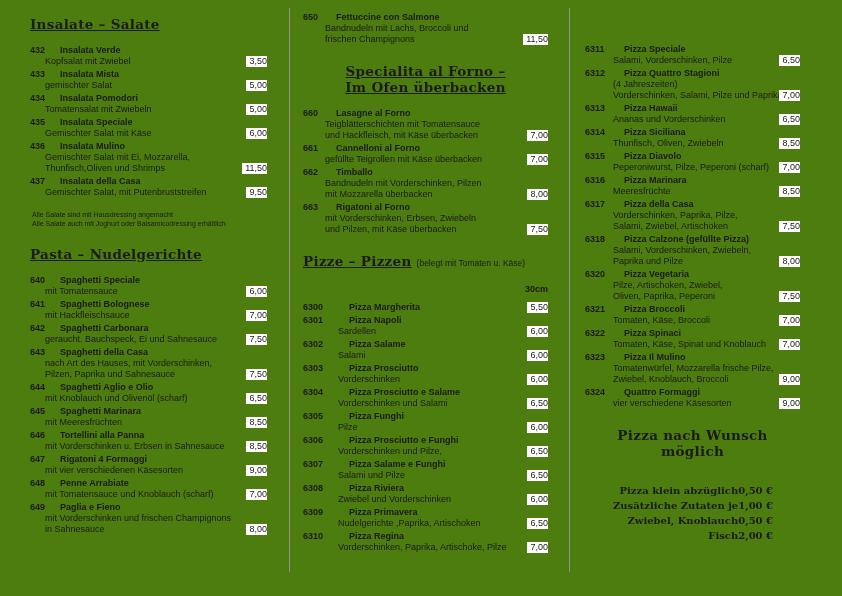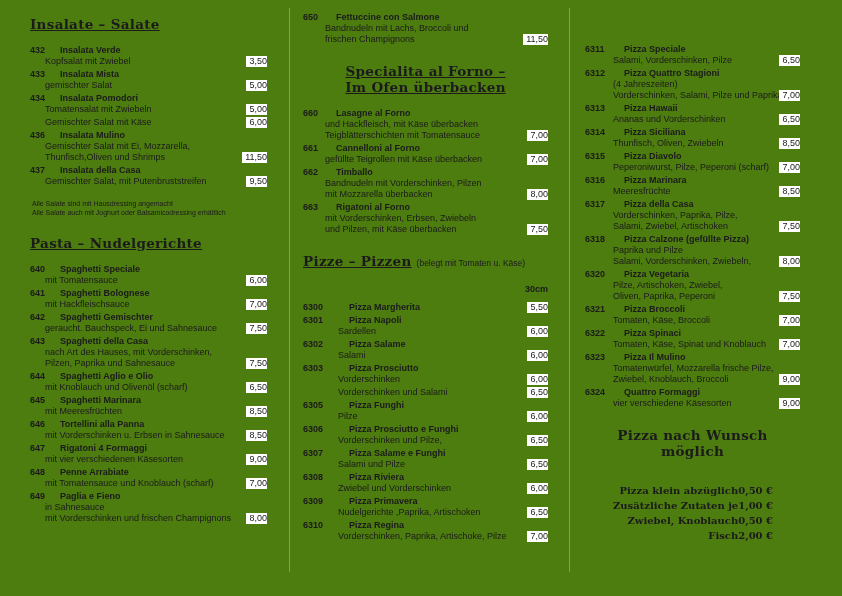--- a/index.html
+++ b/index.html
@@ -75,20 +75,21 @@
         <div class="head"><span class="num">433</span><span class="name">Insalata Mista</span></div>
         <div class="desc">gemischter Salat</div>
         <span class="price">5,00</span>
       </div>
       <div class="item n3">
         <div class="head"><span class="num">434</span><span class="name">Insalata Pomodori</span></div>
         <div class="desc">Tomatensalat mit Zwiebeln</div>
         <span class="price">5,00</span>
       </div>
       <div class="item n3">
+        <div class="head"><span class="num">435</span><span class="name">Insalata Speciale</span></div>
         <div class="desc">Gemischter Salat mit Käse</div>
         <span class="price">6,00</span>
       </div>
       <div class="item n3">
         <div class="head"><span class="num">436</span><span class="name">Insalata Mulino</span></div>
         <div class="desc">Gemischter Salat mit Ei, Mozzarella,</div>
         <div class="desc">Thunfisch,Oliven und Shrimps</div>
         <span class="price">11,50</span>
       </div>
       <div class="item n3">
@@ -105,21 +106,21 @@
         <div class="head"><span class="num">640</span><span class="name">Spaghetti Speciale</span></div>
         <div class="desc">mit Tomatensauce</div>
         <span class="price">6,00</span>
       </div>
       <div class="item n3">
         <div class="head"><span class="num">641</span><span class="name">Spaghetti Bolognese</span></div>
         <div class="desc">mit Hackfleischsauce</div>
         <span class="price">7,00</span>
       </div>
       <div class="item n3">
-        <div class="head"><span class="num">642</span><span class="name">Spaghetti Gemischter</span></div>
+        <div class="head"><span class="num">642</span><span class="name">Spaghetti Carbonara</span></div>
         <div class="desc">geraucht. Bauchspeck, Ei und Sahnesauce</div>
         <span class="price">7,50</span>
       </div>
       <div class="item n3">
         <div class="head"><span class="num">643</span><span class="name">Spaghetti della Casa</span></div>
         <div class="desc">nach Art des Hauses, mit Vorderschinken,</div>
         <div class="desc">Pilzen, Paprika und Sahnesauce</div>
         <span class="price">7,50</span>
       </div>
       <div class="item n3">
@@ -142,41 +143,41 @@
         <div class="desc">mit vier verschiedenen Käsesorten</div>
         <span class="price">9,00</span>
       </div>
       <div class="item n3">
         <div class="head"><span class="num">648</span><span class="name">Penne Arrabiate</span></div>
         <div class="desc">mit Tomatensauce und Knoblauch (scharf)</div>
         <span class="price">7,00</span>
       </div>
       <div class="item n3">
         <div class="head"><span class="num">649</span><span class="name">Paglia e Fieno</span></div>
+        <div class="desc">mit Vorderschinken und frischen Champignons</div>
         <div class="desc">in Sahnesauce</div>
-        <div class="desc">mit Vorderschinken und frischen Champignons</div>
         <span class="price">8,00</span>
       </div>
     </div>
   <div class="divider d1"></div>
   <div class="col col2">
       <div class="item n3">
         <div class="head"><span class="num">650</span><span class="name">Fettuccine con Salmone</span></div>
         <div class="desc">Bandnudeln mit Lachs, Broccoli und</div>
         <div class="desc">frischen Champignons</div>
         <span class="price">11,50</span>
       </div>
       <div class="section-header center">
         <div><span class="u">Specialita al Forno –</span></div>
         <div><span class="u">Im Ofen überbacken</span></div>
       </div>
       <div class="item n3">
         <div class="head"><span class="num">660</span><span class="name">Lasagne al Forno</span></div>
+        <div class="desc">Teigblätterschichten mit Tomatensauce</div>
         <div class="desc">und Hackfleisch, mit Käse überbacken</div>
-        <div class="desc">Teigblätterschichten mit Tomatensauce</div>
         <span class="price">7,00</span>
       </div>
       <div class="item n3">
         <div class="head"><span class="num">661</span><span class="name">Cannelloni al Forno</span></div>
         <div class="desc">gefüllte Teigrollen mit Käse überbacken</div>
         <span class="price">7,00</span>
       </div>
       <div class="item n3">
         <div class="head"><span class="num">662</span><span class="name">Timballo</span></div>
         <div class="desc">Bandnudeln mit Vorderschinken, Pilzen</div>
@@ -204,20 +205,21 @@
         <div class="head"><span class="num">6302</span><span class="name">Pizza Salame</span></div>
         <div class="desc">Salami</div>
         <span class="price">6,00</span>
       </div>
       <div class="item n4">
         <div class="head"><span class="num">6303</span><span class="name">Pizza Prosciutto</span></div>
         <div class="desc">Vorderschinken</div>
         <span class="price">6,00</span>
       </div>
       <div class="item n4">
+        <div class="head"><span class="num">6304</span><span class="name">Pizza Prosciutto e Salame</span></div>
         <div class="desc">Vorderschinken und Salami</div>
         <span class="price">6,50</span>
       </div>
       <div class="item n4">
         <div class="head"><span class="num">6305</span><span class="name">Pizza Funghi</span></div>
         <div class="desc">Pilze</div>
         <span class="price">6,00</span>
       </div>
       <div class="item n4">
         <div class="head"><span class="num">6306</span><span class="name">Pizza Prosciutto e Funghi</span></div>
@@ -279,22 +281,22 @@
         <span class="price">8,50</span>
       </div>
       <div class="item n4">
         <div class="head"><span class="num">6317</span><span class="name">Pizza della Casa</span></div>
         <div class="desc">Vorderschinken, Paprika, Pilze,</div>
         <div class="desc">Salami, Zwiebel, Artischoken</div>
         <span class="price">7,50</span>
       </div>
       <div class="item n4">
         <div class="head"><span class="num">6318</span><span class="name">Pizza Calzone (gefüllte Pizza)</span></div>
+        <div class="desc">Salami, Vorderschinken, Zwiebeln,</div>
         <div class="desc">Paprika und Pilze</div>
-        <div class="desc">Salami, Vorderschinken, Zwiebeln,</div>
         <span class="price">8,00</span>
       </div>
       <div class="item n4">
         <div class="head"><span class="num">6320</span><span class="name">Pizza Vegetaria</span></div>
         <div class="desc">Pilze, Artischoken, Zwiebel,</div>
         <div class="desc">Oliven, Paprika, Peperoni</div>
         <span class="price">7,50</span>
       </div>
       <div class="item n4">
         <div class="head"><span class="num">6321</span><span class="name">Pizza Broccoli</span></div>

